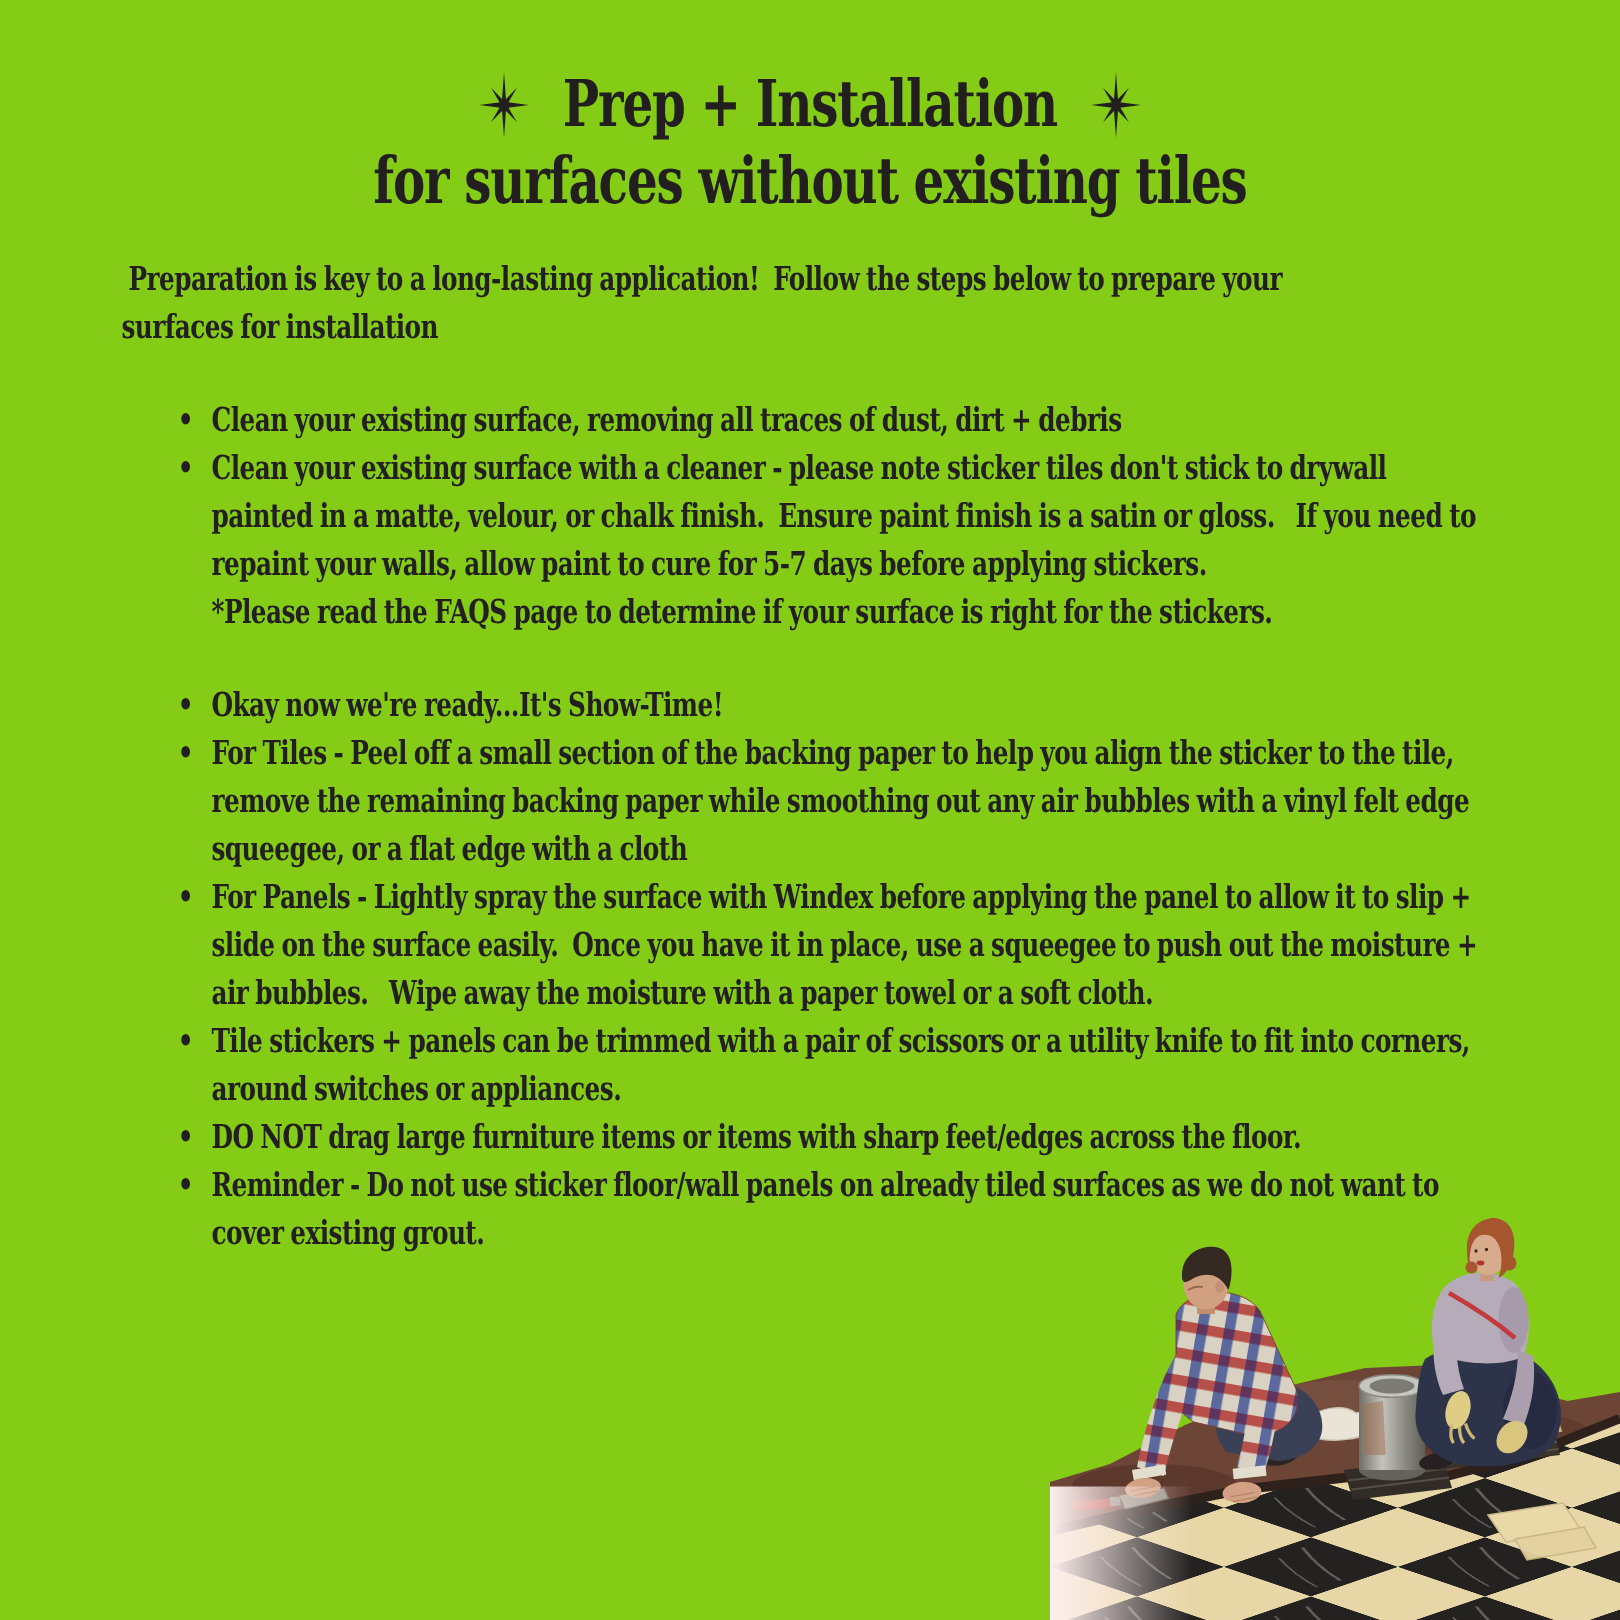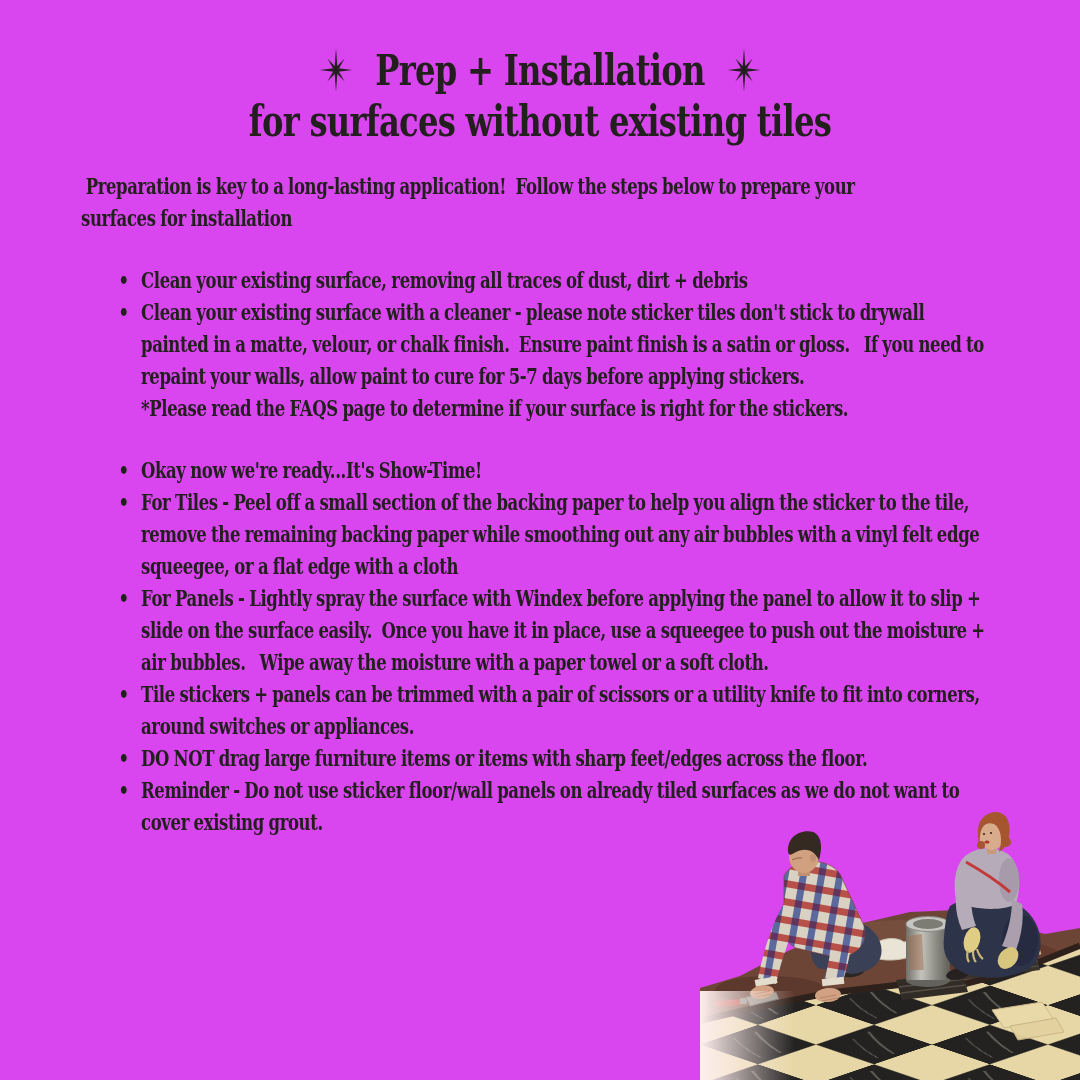--- a/index.html
+++ b/index.html
@@ -4,21 +4,21 @@
 <style>
   html,body{margin:0;padding:0;}
   body{
     width:1080px;height:1080px;
     background:#fdeeed;
     overflow:hidden;
     font-family:"DejaVu Serif", serif;
     color:#231f1f;
     position:relative;
   }
-  .canvas{position:relative;width:1080px;height:1080px;background:#d946ef;}
+  .canvas{position:relative;width:1080px;height:1080px;background:#84cc16;}
   
   .content{
     position:absolute;top:0;left:0;
     width:1440px;
     transform:scaleX(0.75);
     transform-origin:0 0;
   }
   header{padding-top:44px;text-align:center;}
   h1{
     margin:0;

